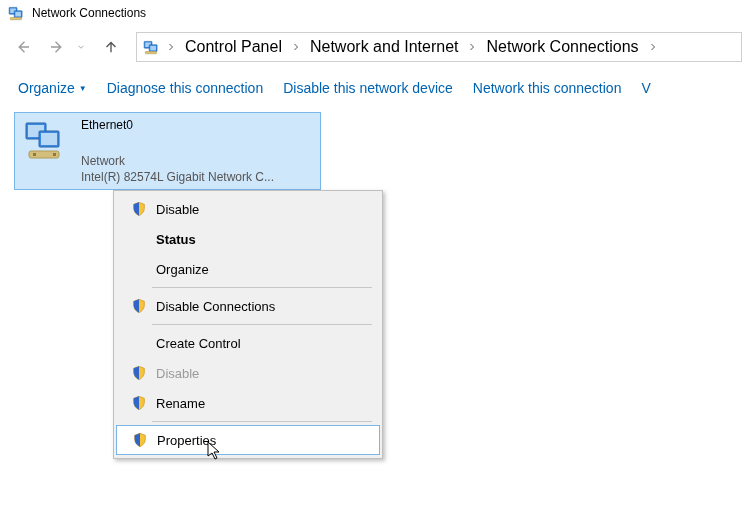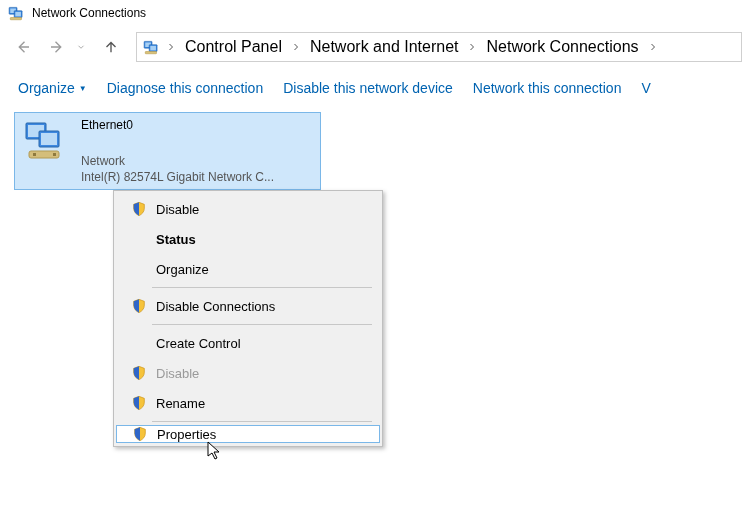--- a/index.html
+++ b/index.html
@@ -87,21 +87,21 @@
       font-size: 13px;
     }
     .ctxmenu .mi {
       display: flex;
       align-items: center;
       height: 30px;
       padding-left: 14px;
       cursor: pointer;
       gap: 8px;
     }
-    .ctxmenu .mi.hover { background: #fff; border: 1px solid #7ab7e8; height: 18px; }
+    .ctxmenu .mi.hover { background: #fff; border: 1px solid #7ab7e8; height: 30px; }
     .ctxmenu .mi .label { color:#000; }
     .ctxmenu .mi.disabled .label { color:#9a9a9a; }
     .ctxmenu .mi.bold .label { font-weight: 600; }
     .ctxmenu .sep { height: 1px; background:#c7c7c7; margin: 3px 8px 3px 36px; }
     .ctxmenu .iconcell { width: 18px; display:inline-flex; align-items:center; justify-content:center; }
     .shield { width:16px; height:16px; }
     
     .cursor { position: absolute; left: 207px; top: 441px; pointer-events: none; }
   </style>
 </head>

